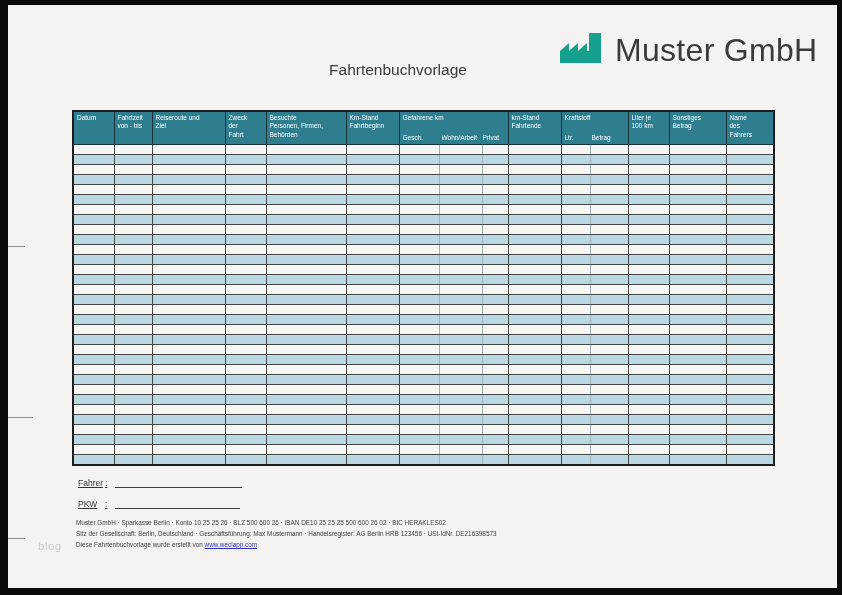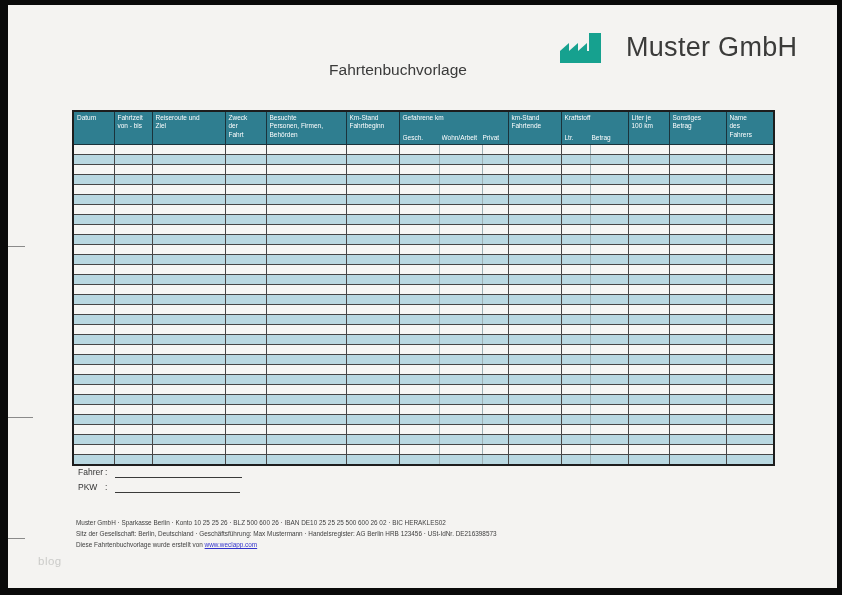--- a/index.html
+++ b/index.html
@@ -5,45 +5,45 @@
   html,body{margin:0;padding:0;background:#ffffff;}
   .frame{position:relative;width:842px;height:595px;background:#0a0a0a;
          font-family:"Liberation Sans", sans-serif;overflow:hidden;}
   .sheet{position:absolute;left:8px;top:5px;width:829px;height:583px;background:#f4f3f1;}
 
   .fold{position:absolute;height:1px;background:#8a8a8a;}
   .fold-1{left:8px;top:246px;width:17px;}
   .fold-2{left:8px;top:417px;width:25px;}
   .fold-3{left:8px;top:538px;width:17px;}
 
-  .watermark{position:absolute;left:38px;top:555px;font-size:11.5px;color:#cbcbc9;letter-spacing:.5px;}
+  .watermark{position:absolute;left:38px;top:540px;font-size:11.5px;color:#cbcbc9;letter-spacing:.5px;}
 
   .logo{position:absolute;left:558px;top:30px;display:flex;align-items:flex-start;}
   .logo svg{display:block;}
-  .company{margin-left:20px;margin-top:2px;font-size:27px;color:#3b3b3a;letter-spacing:.3px;}
+  .company{margin-left:9px;margin-top:2px;font-size:32px;color:#3b3b3a;letter-spacing:.3px;}
 
   .doc-title{position:absolute;left:398px;top:61px;transform:translateX(-50%);
              font-size:15.5px;color:#3a3a3a;white-space:nowrap;}
 
   .log-table{position:absolute;left:72px;top:110px;border-collapse:collapse;table-layout:fixed;
              border:2px solid #1d1d1d;}
   .log-table th{background:#2f7e90;color:#ffffff;font-size:6.5px;font-weight:normal;
                 text-align:left;vertical-align:top;padding:2px 1px 2px 3px;
                 border:1px solid #1a333b;height:28px;line-height:1.3;overflow:hidden;}
   .grp{display:flex;flex-direction:column;justify-content:space-between;height:100%;}
   .subrow{display:flex;}
   .subrow span{overflow:hidden;white-space:nowrap;flex:0 0 auto;}
   .log-table td{padding:0;height:9px;border:1px solid #474747;}
   .log-table tr.odd td{background:#f6f6f4;}
   .log-table tr.even td{background:#b9d8e1;}
   .log-table td.ll{border-left-color:#9db0b5;}
   .log-table td.lr{border-right-color:#9db0b5;}
 
   .sig{position:absolute;left:78px;top:467px;font-size:8.5px;color:#333333;}
-  .sig-row{display:flex;height:15px;}
+  .sig-row{display:flex;align-items:flex-end;height:21px;text-decoration:underline;}
   .sig-label{display:inline-block;width:27px;}
   .sig-colon{display:inline-block;width:8px;}
   .sig-rule{display:inline-block;height:10px;border-bottom:1px solid #3a3a3a;}
   .rule-a{width:127px;margin-left:2px;}
   .rule-b{width:125px;margin-left:2px;}
   .rule-c{width:59px;margin-left:3px;}
   .rule-d{width:63px;margin-left:4px;}
   .sig-mid{margin-left:4px;}
   .sig-period{margin-left:5px;}
 

